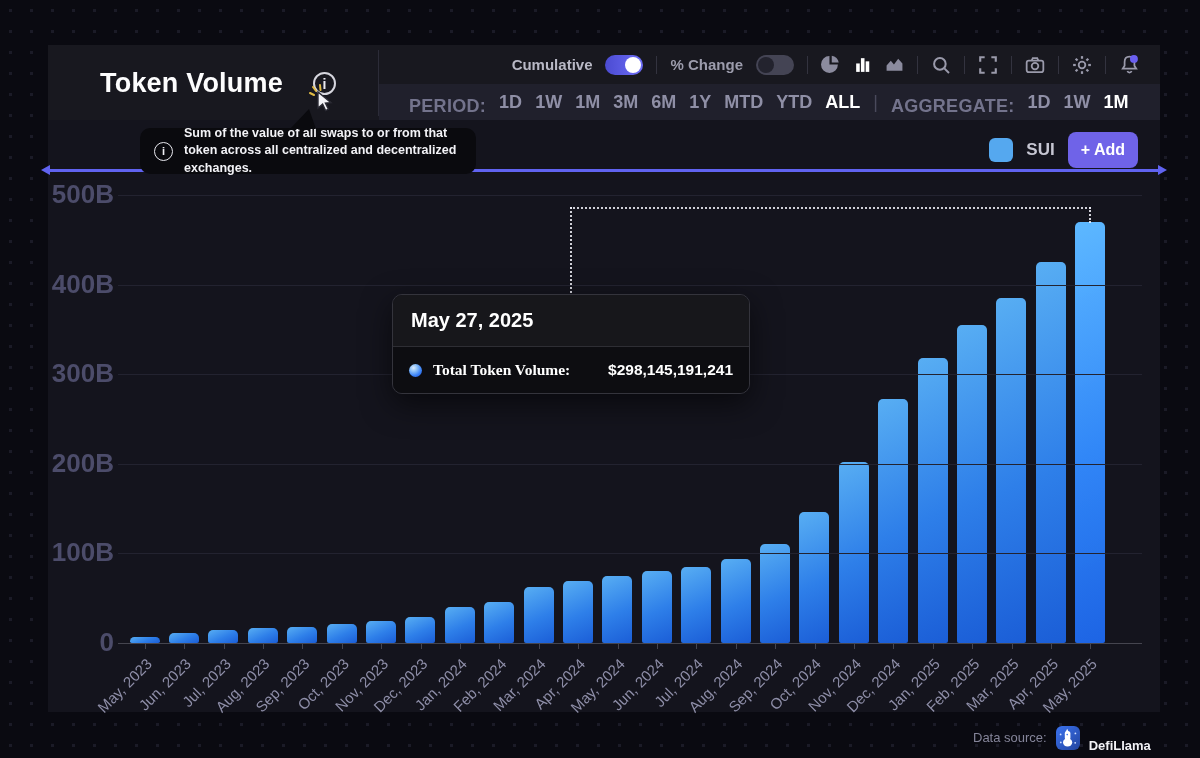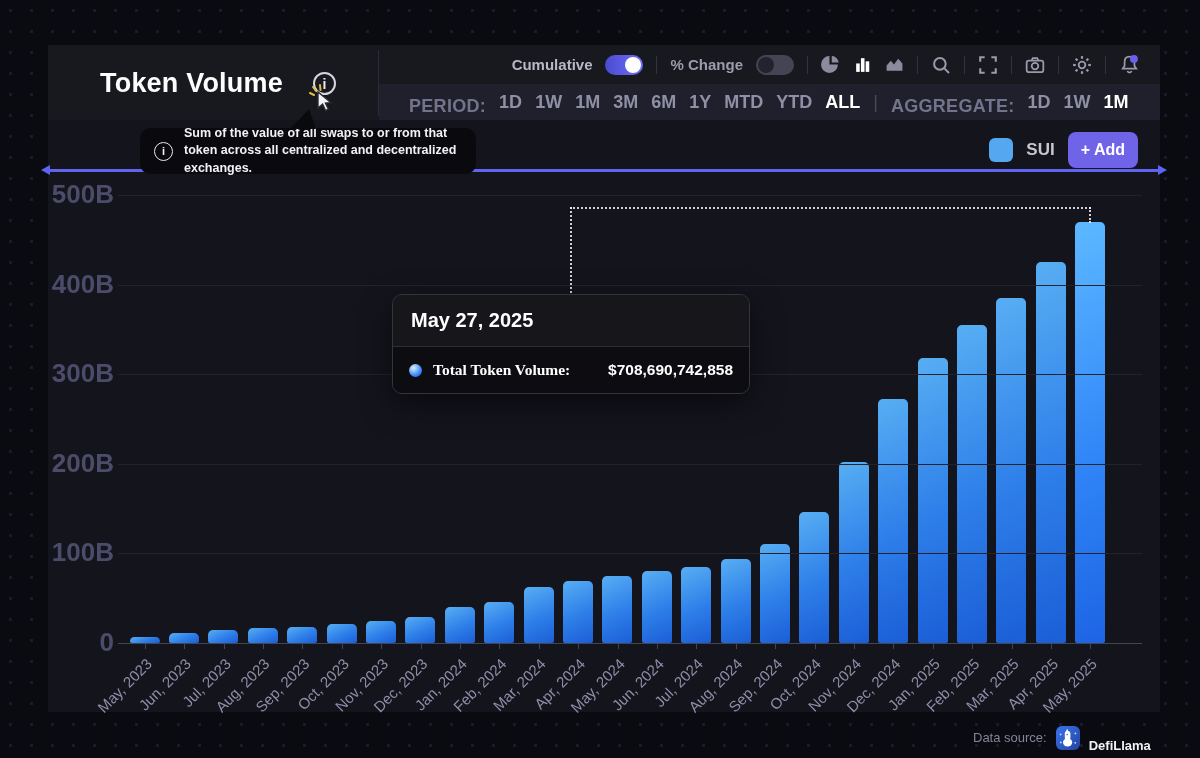--- a/index.html
+++ b/index.html
@@ -426,21 +426,21 @@
   <div class="cross-h"></div>
   <div class="cross-v1"></div>
   <div class="cross-v2"></div>
 
   <div class="ctooltip">
     <div class="ct-header">May 27, 2025</div>
     <div class="ct-body" id="ct-body">
         <div class="ct-row">
           <span class="marker"></span>
           <span class="ct-label">Total Token Volume:</span>
-          <span class="ct-value">$708,690,742,858</span>
+          <span class="ct-value">$298,145,191,241</span>
         </div>
       </div>
   </div>
 
   <div class="itooltip">
     <span class="arrow"></span>
     <span class="it-icon">i</span>
     <span class="it-text">Sum of the value of all swaps to or from that token across all centralized and decentralized exchanges.</span>
   </div>
 

